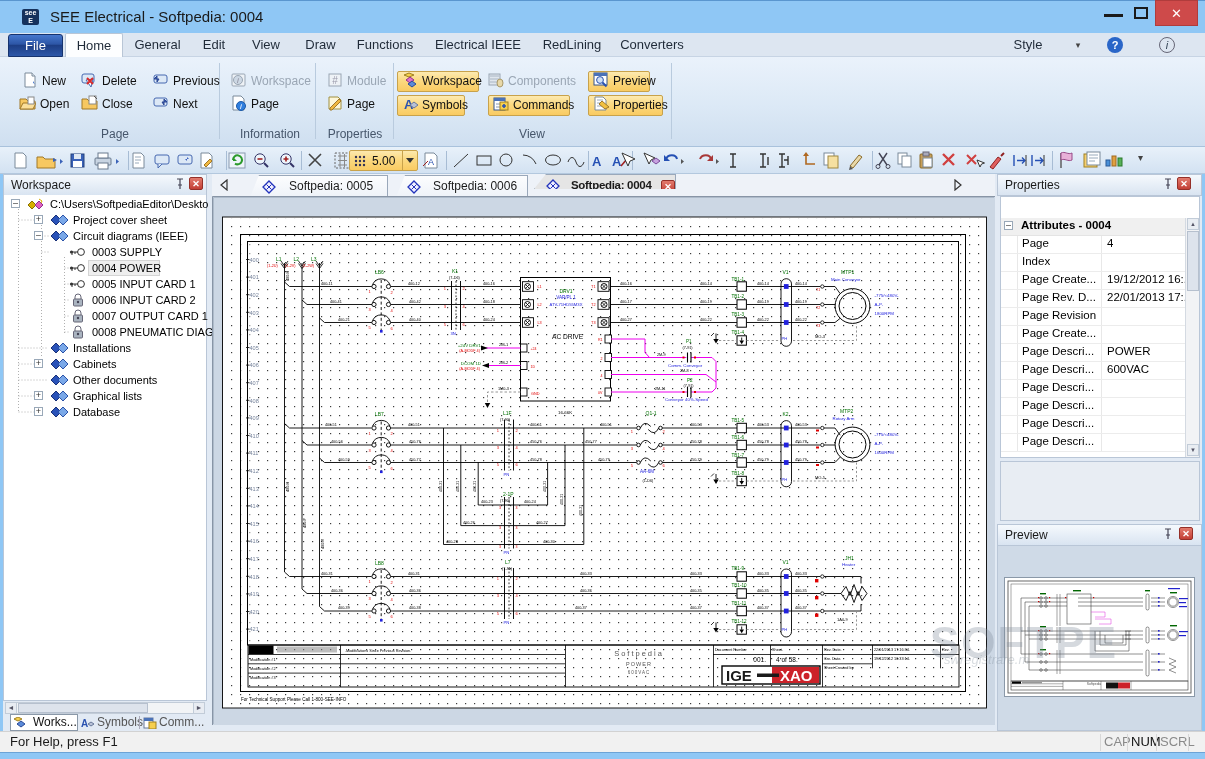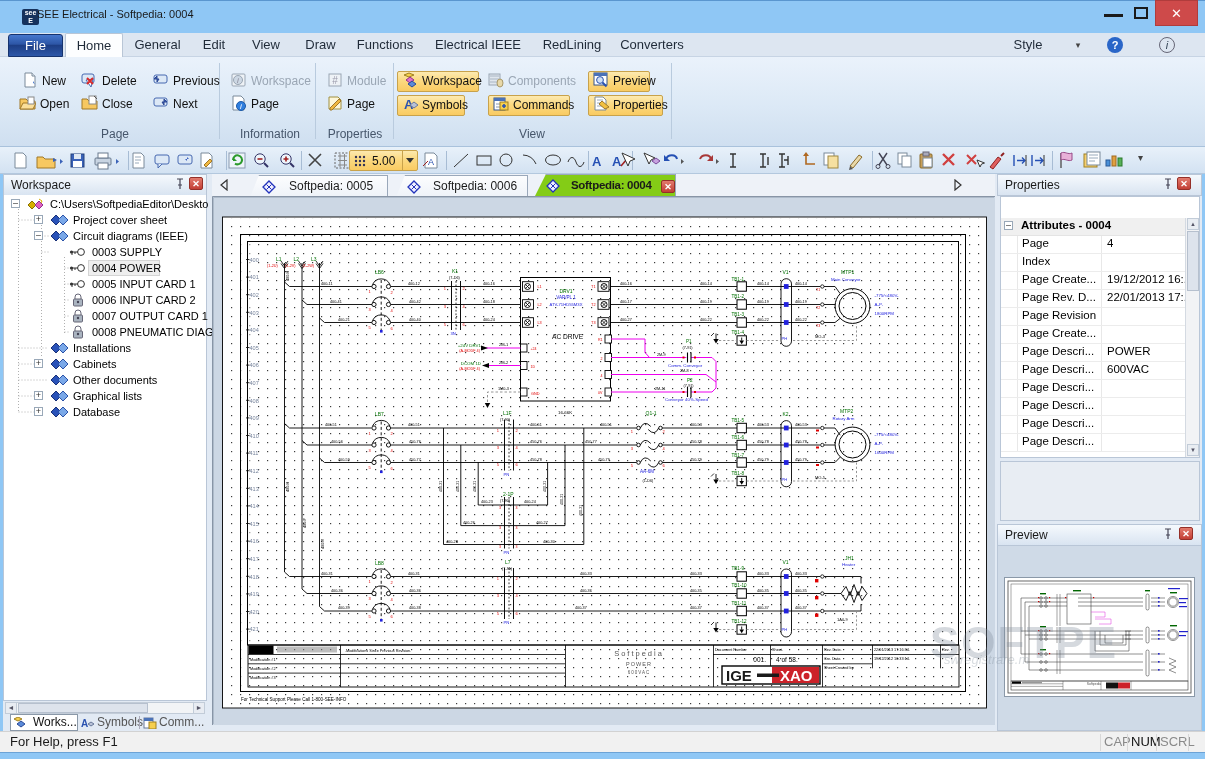--- a/index.html
+++ b/index.html
@@ -1,20 +1,20 @@
 <!DOCTYPE html>
 <html><head><meta charset="utf-8">
 <style>
 *{margin:0;padding:0;box-sizing:border-box}
 html,body{width:1205px;height:759px;overflow:hidden;font-family:"Liberation Sans",sans-serif}
 body{position:relative;background:#8fc7f5}
 .abs{position:absolute}
 
 #titlebar{left:0;top:0;width:1205px;height:33px;background:#8fc7f5;border-top:1px solid #5a96cf}
-#apptitle{left:37px;top:8px;font-size:11px;color:#1a1a1a}
+#apptitle{left:50px;top:8px;font-size:15px;color:#1a1a1a}
 #appicon{left:22px;top:9px;width:17px;height:16px;background:#16325c;border-radius:2px;color:#fff;font-size:7px;font-weight:bold;text-align:center;line-height:8px}
 #btn-min{left:1104px;top:14px;width:19px;height:3px;background:#1a1a1a}
 #btn-max{left:1134px;top:7px;width:14px;height:12px;border:2px solid #1a1a1a}
 #btn-close{left:1155px;top:0px;width:43px;height:26px;background:#ce4a4a;border:1px solid #b03c3c;color:#fff;font-size:13px;text-align:center;line-height:25px}
 
 #menubar{left:0;top:33px;width:1205px;height:24px;background:#dde6f1;border-bottom:1px solid #c7d4e4}
 .mtab{position:absolute;top:0;height:24px;font-size:13px;color:#1f2a38;text-align:center;line-height:24px}
 #filetab{left:8px;top:34px;width:55px;height:23px;background:linear-gradient(#4577cd,#2c55a5 45%,#1c3c82 46%,#2d57a8);border-radius:3px 3px 0 0;border:1px solid #16336e;color:#fff;font-size:13px;line-height:22px;text-align:center}
 #hometab{left:65px;top:33px;width:58px;height:24px;background:#fdfeff;border:1px solid #b9c6d6;border-bottom:none;border-radius:2px 2px 0 0;line-height:23px;text-align:center;font-size:13px;color:#1f2a38}
 
@@ -534,21 +534,21 @@
         <path d="M7 1l6 6-6 6-6-6z" fill="#eef" stroke="#2233bb" stroke-width="1.3"></path>
         <path d="M4.5 4.5l5 5M9.5 4.5l-5 5" stroke="#2233bb" stroke-width="1"></path>
       </svg>
   <span style="margin-left:42px">Softpedia: 0005</span></div>
 <div class="dtab" style="left:392px;width:136px;top:175px;clip-path:polygon(13px 0,100% 0,100% 100%,0 100%)">
   <svg class="abs" style="left:14px;top:4px" width="14" height="14">
         <path d="M7 1l6 6-6 6-6-6z" fill="#eef" stroke="#2233bb" stroke-width="1.3"></path>
         <path d="M4.5 4.5l5 5M9.5 4.5l-5 5" stroke="#2233bb" stroke-width="1"></path>
       </svg>
   <span style="margin-left:40px">Softpedia: 0006</span></div>
-<div class="dtab" style="left:534px;width:142px;top:174px;height:24px;background:#84cc16;clip-path:polygon(12px 0,100% 0,100% 100%,0 100%)">
+<div class="dtab" style="left:534px;width:142px;top:174px;height:15px;background:#e5e5e5;clip-path:polygon(12px 0,100% 0,100% 100%,0 100%)">
   <svg class="abs" style="left:11px;top:4px" width="14" height="14">
         <path d="M7 1l6 6-6 6-6-6z" fill="#eef" stroke="#2233bb" stroke-width="1.3"></path>
         <path d="M4.5 4.5l5 5M9.5 4.5l-5 5" stroke="#2233bb" stroke-width="1"></path>
       </svg>
   <span style="margin-left:36px;font-weight:bold;font-size:11.5px;letter-spacing:-0.3px">Softpedia: 0004</span>
   <span class="xbtn" style="left:126px;top:5px;position:absolute">✕</span></div>
 <svg class="abs" style="left:212px;top:196px" width="783" height="529" viewBox="212 196 783 529" font-family="Liberation Sans, sans-serif">
 <rect x="212" y="196" width="783" height="529" fill="#ccd7e4"></rect>
 <path d="M212.5 725V196.5H995" stroke="#8895a6" fill="none"></path>
 <path d="M213.5 724V197.5H994" stroke="#aebbca" fill="none"></path>

